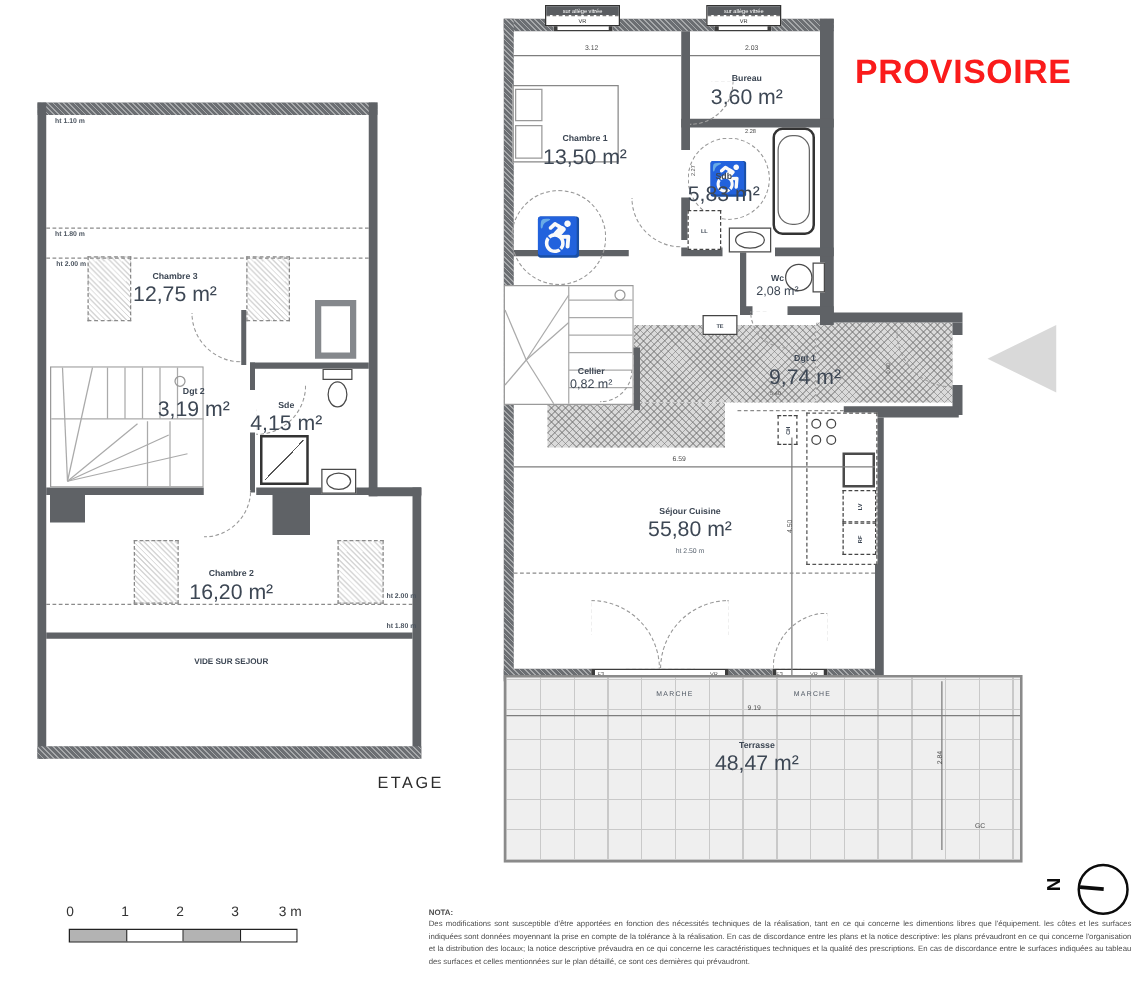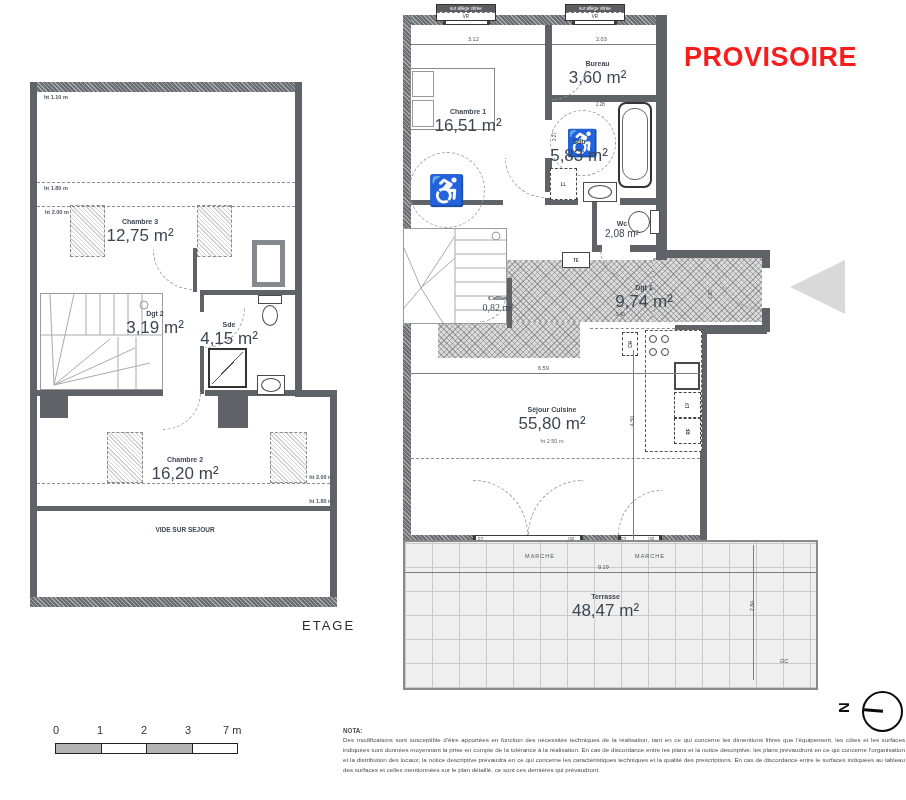--- a/index.html
+++ b/index.html
@@ -228,21 +228,21 @@
     <div class="dim" style="left:196px;top:26px;">2.03</div>
 
     <div class="fx" style="left:10px;top:58px;width:85px;height:62px;border-color:#888;"></div>
     <div class="fx" style="left:12px;top:61px;width:22px;height:26px;border-color:#999;"></div>
     <div class="fx" style="left:12px;top:90px;width:22px;height:27px;border-color:#999;"></div>
     <div class="hcircle" style="left:9px;top:142px;width:76px;height:76px;font-size:30px;">
         <span>♿</span>
       </div>
     <div class="rlabel" style="left:28px;top:98px;width:80px;">
       <div class="nm">Chambre 1</div>
-      <div class="ar">16,51 m²</div>
+      <div class="ar">13,50 m²</div>
     </div>
     <div class="arc bl" style="left:105px;top:148px;width:40px;height:40px;"></div>
 
     <div class="rlabel" style="left:160px;top:50px;width:75px;">
       <div class="nm">Bureau</div>
       <div class="ar">3,60 m²</div>
     </div>
     <div class="arc br" style="left:152px;top:55px;width:35px;height:35px;"></div>
 
     <div class="tub" style="left:218px;top:92px;width:34px;height:86px;"></div>
@@ -282,21 +282,21 @@
         <line x1="52" y1="82" x2="103" y2="82" stroke="#aaa"></line>
       <line x1="52" y1="1" x2="52" y2="95" stroke="#aaa"></line>
       <line x1="18" y1="60" x2="52" y2="8" stroke="#aaa"></line>
         <line x1="18" y1="60" x2="52" y2="30" stroke="#aaa"></line>
       <line x1="18" y1="60" x2="1" y2="20" stroke="#aaa"></line>
         <line x1="18" y1="60" x2="1" y2="80" stroke="#aaa"></line>
       <line x1="18" y1="60" x2="40" y2="95" stroke="#aaa"></line>
       <circle cx="93" cy="8" r="4" fill="none" stroke="#999"></circle>
     </svg>
 
-    <div class="rlabel" style="left:75px;top:284px;width:46px;font-family:Liberation Serif, serif;">
+    <div class="rlabel" style="left:50px;top:284px;width:46px;">
       <div class="nm">Cellier</div>
       <div class="ar" style="font-size:10px;">0,82 m²</div>
     </div>
     <div class="arc br" style="left:80px;top:286px;width:26px;height:26px;"></div>
 
     <div class="rlabel" style="left:213px;top:274px;width:62px;">
       <div class="nm">Dgt 1</div>
       <div class="ar">9,74 m²</div>
     </div>
     <div class="dim" style="left:216px;top:302px;font-size:4.5px;">5.40</div>
@@ -356,21 +356,21 @@
   </div>
 
   <div class="stamp" style="left:684px;top:42px;">PROVISOIRE</div>
   <div class="floorcap" style="left:302px;top:618px;">ETAGE</div>
 
   <div class="abs" style="left:55px;top:724px;width:200px;height:36px;">
     <span class="sb-num" style="left:-2px;top:0;">0</span>
     <span class="sb-num" style="left:42px;top:0;">1</span>
     <span class="sb-num" style="left:86px;top:0;">2</span>
     <span class="sb-num" style="left:130px;top:0;">3</span>
-    <span class="sb-num" style="left:168px;top:0;">7 m</span>
+    <span class="sb-num" style="left:168px;top:0;">3 m</span>
     <div class="sb-bar" style="left:0;top:19px;">
       <div class="sb-seg sb-g"></div>
         <div class="sb-seg sb-w"></div>
         <div class="sb-seg sb-g"></div>
         <div class="sb-seg sb-w"></div>
     </div>
   </div>
 
   <div class="abs" style="left:830px;top:685px;width:76px;height:55px;">
     <div class="nletter rot" style="left:8px;top:14px;">N</div>

